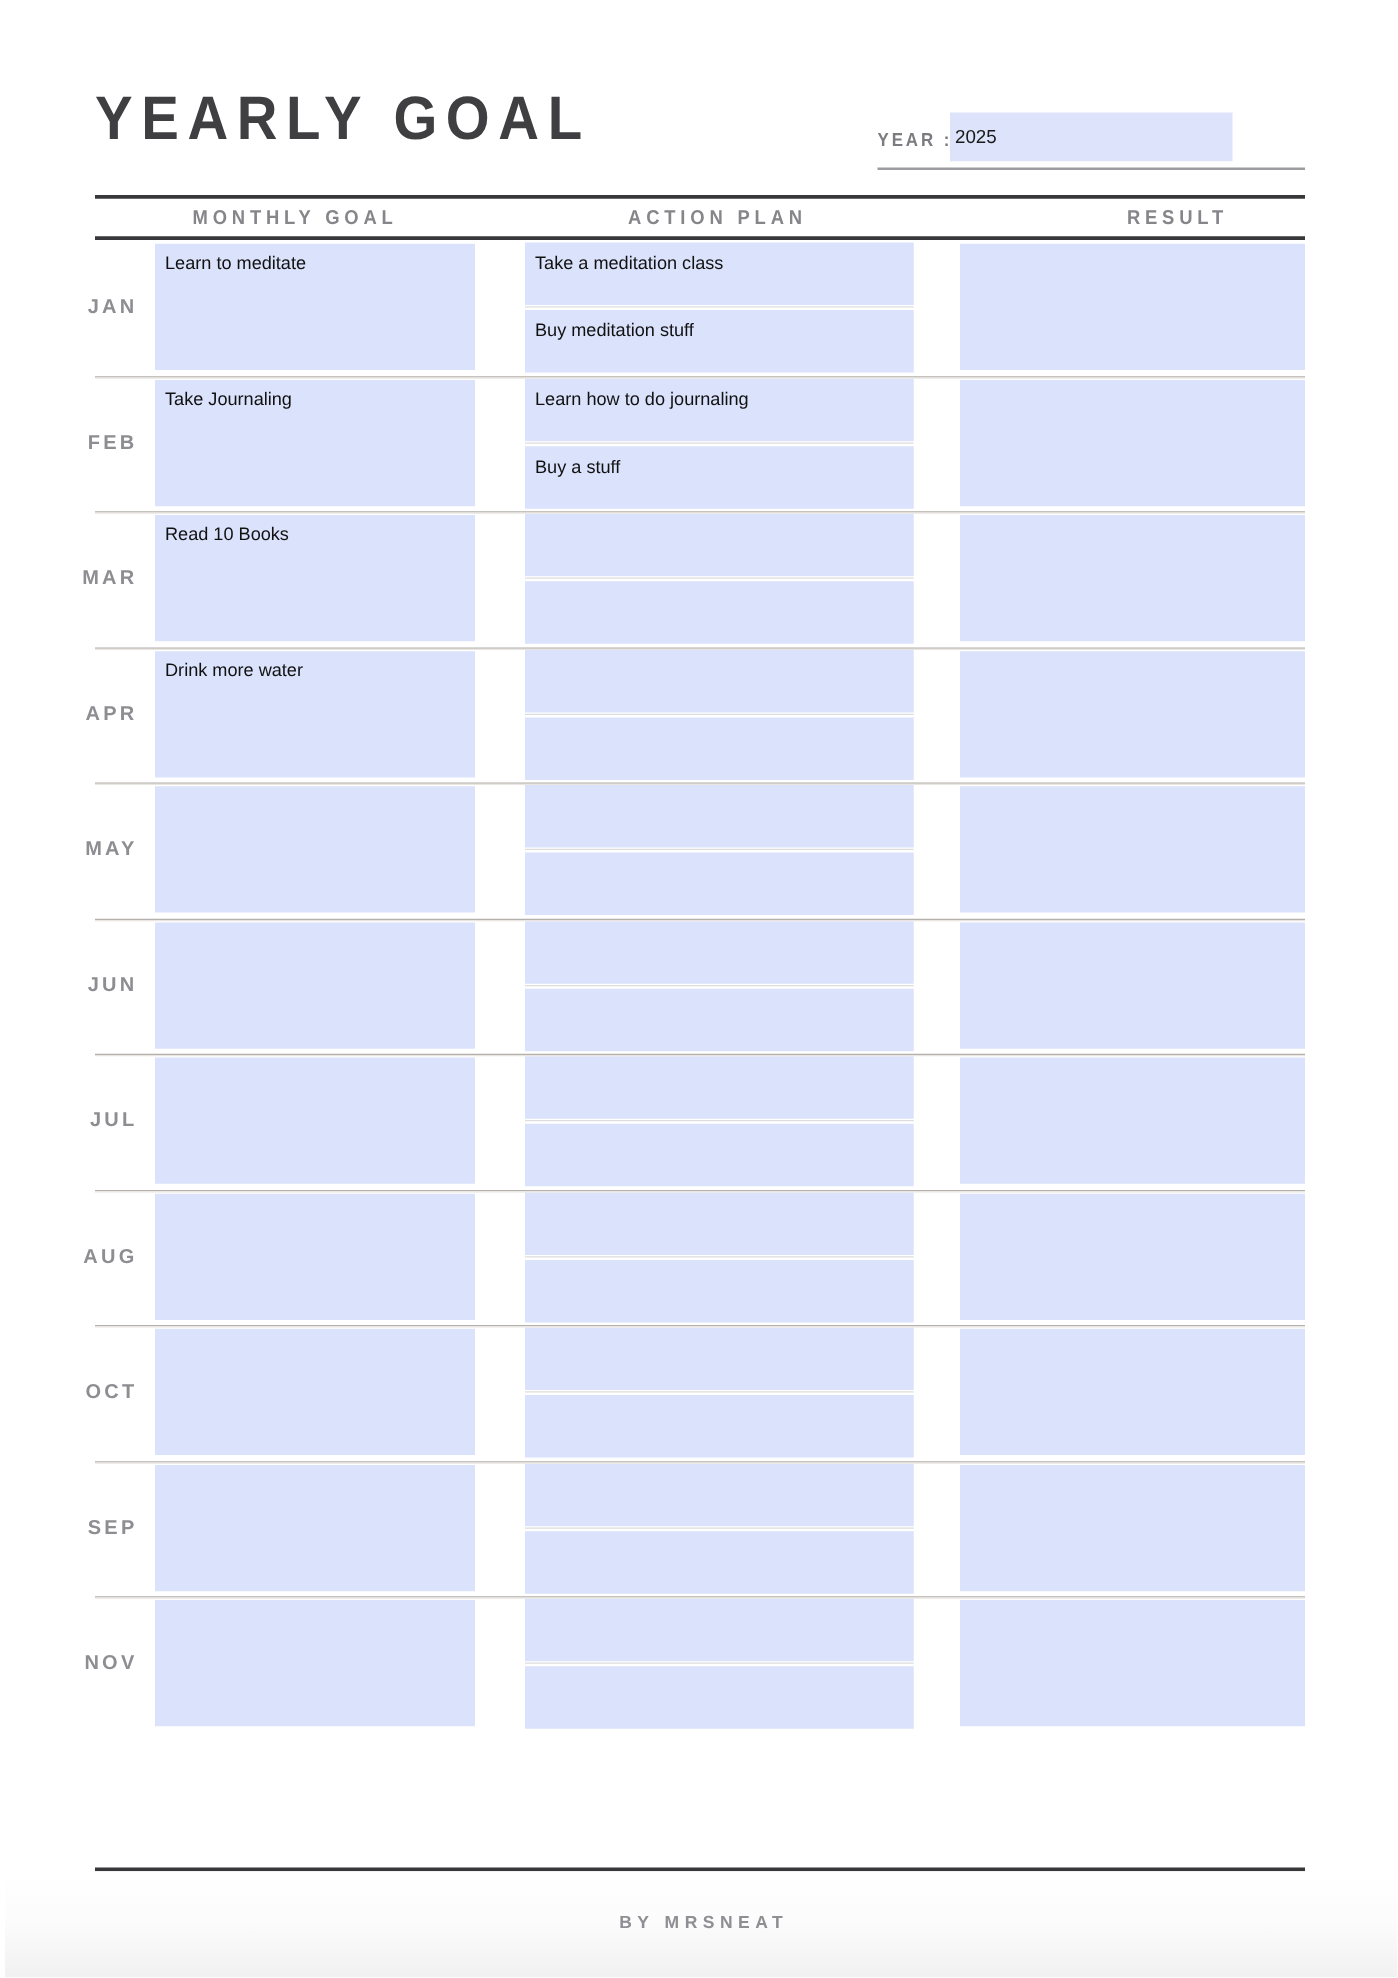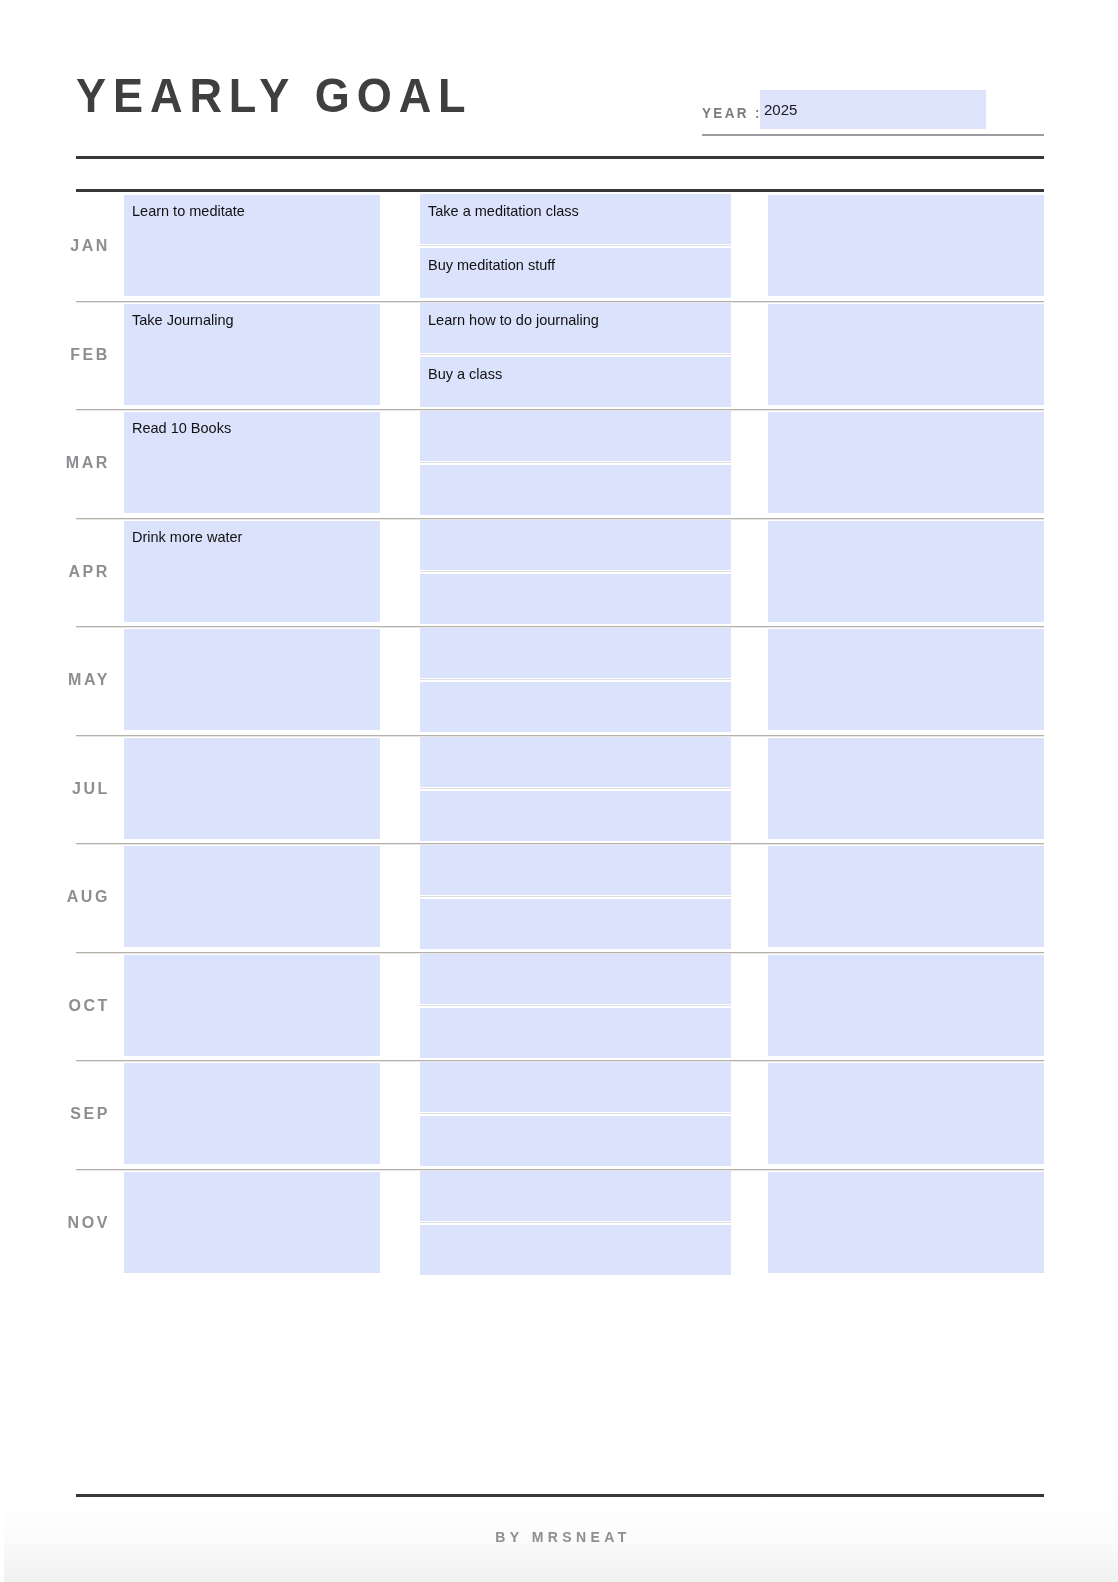--- a/index.html
+++ b/index.html
@@ -269,20 +269,25 @@
 
     <div class="year-wrap">
       <span class="year-label">YEAR :</span>
       <input class="year-field" type="text" value="2025" style="">
       <div class="year-rule"></div>
     </div>
   </div>
 
   <div class="rule-dark" id="rule-top"></div>
 
+  <div class="colheads">
+    <div class="colhead" id="ch-monthly">MONTHLY GOAL</div>
+    <div class="colhead" id="ch-action">ACTION PLAN</div>
+    <div class="colhead" id="ch-result">RESULT</div>
+  </div>
 
   <div class="rule-dark" id="rule-bot"></div>
 
   <div class="grid" id="grid">
       <div class="month-row">
         <div class="mlabel">JAN</div>
         <div class="cell-goal" contenteditable="true" style="">Learn to meditate</div>
         <div class="cell-action-wrap">
           <div class="cell-action a1" contenteditable="true" style="">Take a meditation class</div>
           <div class="act-sep"></div>
@@ -290,21 +295,21 @@
         </div>
         <div class="cell-result" contenteditable="true" style=""></div>
       </div>
       <div class="month-row">
         <div class="sep"></div>
         <div class="mlabel">FEB</div>
         <div class="cell-goal" contenteditable="true" style="">Take Journaling</div>
         <div class="cell-action-wrap">
           <div class="cell-action a1" contenteditable="true" style="">Learn how to do journaling</div>
           <div class="act-sep"></div>
-          <div class="cell-action a2" contenteditable="true" style="">Buy a class</div>
+          <div class="cell-action a2" contenteditable="true" style="">Buy a stuff</div>
         </div>
         <div class="cell-result" contenteditable="true" style=""></div>
       </div>
       <div class="month-row">
         <div class="sep"></div>
         <div class="mlabel">MAR</div>
         <div class="cell-goal" contenteditable="true" style="">Read 10 Books</div>
         <div class="cell-action-wrap">
           <div class="cell-action a1" contenteditable="true" style=""></div>
           <div class="act-sep"></div>
@@ -329,20 +334,31 @@
         <div class="cell-goal" contenteditable="true" style=""></div>
         <div class="cell-action-wrap">
           <div class="cell-action a1" contenteditable="true" style=""></div>
           <div class="act-sep"></div>
           <div class="cell-action a2" contenteditable="true" style=""></div>
         </div>
         <div class="cell-result" contenteditable="true" style=""></div>
       </div>
       <div class="month-row">
         <div class="sep"></div>
+        <div class="mlabel">JUN</div>
+        <div class="cell-goal" contenteditable="true" style=""></div>
+        <div class="cell-action-wrap">
+          <div class="cell-action a1" contenteditable="true" style=""></div>
+          <div class="act-sep"></div>
+          <div class="cell-action a2" contenteditable="true" style=""></div>
+        </div>
+        <div class="cell-result" contenteditable="true" style=""></div>
+      </div>
+      <div class="month-row">
+        <div class="sep"></div>
         <div class="mlabel">JUL</div>
         <div class="cell-goal" contenteditable="true" style=""></div>
         <div class="cell-action-wrap">
           <div class="cell-action a1" contenteditable="true" style=""></div>
           <div class="act-sep"></div>
           <div class="cell-action a2" contenteditable="true" style=""></div>
         </div>
         <div class="cell-result" contenteditable="true" style=""></div>
       </div>
       <div class="month-row">

